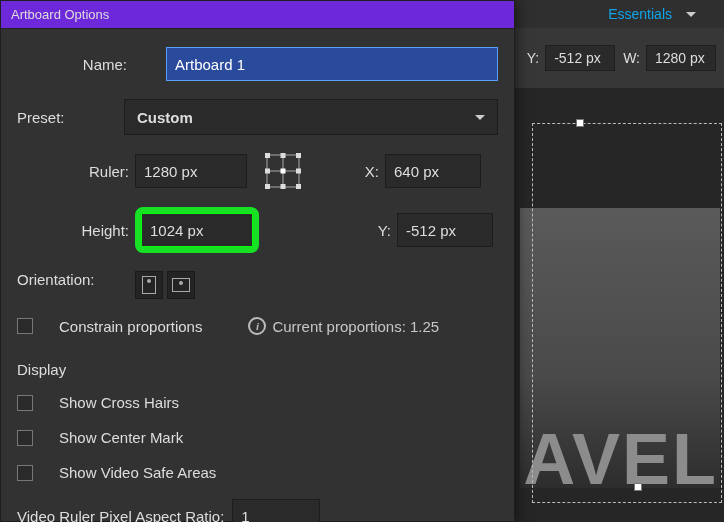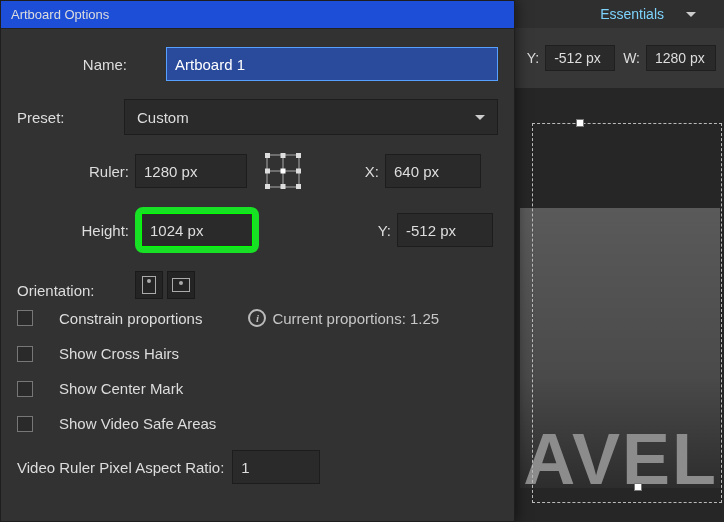--- a/index.html
+++ b/index.html
@@ -1,61 +1,61 @@
 <!DOCTYPE html>
 <html><head>
 <meta charset="utf-8">
 <style>
   * { box-sizing: border-box; margin: 0; padding: 0; font-family: -apple-system, "Segoe UI", Arial, sans-serif; }
   body { width: 724px; height: 522px; background: #1a1a1a; overflow: hidden; position: relative; }
   
   .top-bar { position: absolute; top: 0; right: 0; width: 100%; height: 28px; background: #2f2f2f; display: flex; justify-content: flex-end; align-items: center; padding-right: 28px; z-index: 1; }
-  .top-bar .dropdown { color: #7dd3fc; font-size: 14px; display: flex; align-items: center; gap: 22px; cursor: pointer; }
+  .top-bar .dropdown { color: #0ea5e9; font-size: 14px; display: flex; align-items: center; gap: 14px; cursor: pointer; }
   .chevron-down { display: inline-block; width: 0; height: 0; border-left: 5px solid transparent; border-right: 5px solid transparent; border-top: 5px solid #ccc; }
 
   .props-bar { position: absolute; top: 28px; right: 0; width: 100%; height: 60px; background: #373737; display: flex; justify-content: flex-end; align-items: center; padding-right: 8px; gap: 8px; z-index: 1; }
   .prop-group { display: flex; align-items: center; gap: 6px; }
   .prop-label { color: #ddd; font-size: 14px; }
   .prop-value { background: #2a2a2a; color: #ddd; font-size: 14px; padding: 4px 8px; min-width: 70px; border: 1px solid #1f1f1f; }
 
   .canvas-area { position: absolute; top: 88px; left: 0; right: 0; bottom: 0; background: #262626; z-index: 0; }
   .artboard-bg { position: absolute; top: 120px; left: 520px; width: 200px; height: 280px; background: linear-gradient(180deg, #5a5a5a 0%, #4a4a4a 60%, #2d2d2d 100%); }
   .canvas-text { position: absolute; bottom: 22px; right: 6px; font-size: 72px; font-weight: 700; letter-spacing: 2px; color: #8c8c8c; font-family: Arial, sans-serif; }
   .sel-border { position: absolute; border: 1px dashed #bbb; }
   .sel-handle { position: absolute; width: 8px; height: 8px; background: #fff; border: 1px solid #777; }
 
   .dialog { position: absolute; top: 0; left: 0; width: 515px; height: 522px; background: #323232; border: 1px solid #1e1e1e; z-index: 10; box-shadow: 2px 0 12px rgba(0,0,0,0.5); }
-  .dialog-title { height: 28px; background: #1d4ed8; border-bottom: 1px solid #222; color: #ddd; font-size: 13px; display: flex; align-items: center; padding-left: 10px; }
+  .dialog-title { height: 28px; background: #6d28d9; border-bottom: 1px solid #222; color: #ddd; font-size: 13px; display: flex; align-items: center; padding-left: 10px; }
   .dialog-body { padding: 18px 16px 0 16px; color: #ddd; font-size: 15px; }
 
   .row { display: flex; align-items: center; margin-bottom: 18px; gap: 39px; }
   .label-right { text-align: right; }
 
   .name-label { width: 110px; }
   .name-input { flex: 1; height: 32px; }
   .text-input { background: #2a2a2a; border: 1px solid #1d1d1d; color: #ddd; font-size: 15px; padding: 16px 8px; outline: none; }
   .text-input.selected-text { background: #2a4a9c; color: #fff; border: 1px solid #56a0ff; }
 
   .preset-label { width: 68px; }
-  .select { flex: 1; height: 36px; background: #2a2a2a; border: 1px solid #1d1d1d; display: flex; align-items: center; justify-content: space-between; padding: 0 12px; cursor: pointer; }
+  .select { flex: 1; height: 36px; background: #2a2a2a; border: 1px solid #1d1d1d; display: flex; align-items: center; justify-content: space-between; padding: 0 12px; cursor: pointer; font-weight: bold; }
   .select .chev { }
 
   .dim-block { margin: 6px 0 8px 0; }
   .dim-row { display: flex; align-items: center; margin-bottom: 18px; }
   .dim-label { width: 118px; text-align: right; padding-right: 6px; }
   .dim-input { width: 112px; height: 34px; }
   .xy-label { width: 36px; text-align: right; padding-right: 6px; margin-left: 48px; }
   .xy-input { width: 96px; height: 18px; }
   .height-highlight { border: 6px solid #18e024; border-radius: 8px; padding: 0; display: inline-block; }
   .height-highlight .dim-input { border: 1px solid #0f0; }
 
   .refgrid { width: 36px; height: 36px; margin-left: 18px; position: relative; }
   .refgrid svg { width: 36px; height: 36px; }
 
-  .orient-row { display: flex; align-items: flex-end; margin-bottom: 10px; }
+  .orient-row { display: flex; align-items: flex-start; margin-bottom: 18px; }
   .orient-label { width: 118px; }
   .orient-btn { width: 28px; height: 28px; border: 1px solid #1a1a1a; background: #242424; margin-right: 4px; display: flex; align-items: center; justify-content: center; cursor: pointer; }
   .orient-btn .ic { width: 14px; height: 18px; border: 1px solid #aaa; position: relative; }
   .orient-btn .ic::after { content: ""; position: absolute; top: 2px; left: 50%; transform: translateX(-50%); width: 4px; height: 4px; background: #aaa; border-radius: 50%; }
   .orient-btn.landscape .ic { width: 18px; height: 14px; }
 
   .check-row { display: flex; align-items: center; margin-bottom: 18px; gap: 26px; }
   .checkbox { width: 16px; height: 16px; border: 1px solid #777; background: #2a2a2a; cursor: pointer; }
   .hint { display: flex; align-items: center; gap: 6px; margin-left: 20px; color: #c7c7c7; }
   .info-icon { width: 18px; height: 18px; border: 2px solid #bbb; border-radius: 50%; display: inline-flex; align-items: center; justify-content: center; font-style: italic; font-weight: bold; font-size: 11px; color: #bbb; font-family: serif; }
@@ -160,20 +160,21 @@
 
     <div class="check-row">
       <div class="checkbox"></div>
       <span>Constrain proportions</span>
       <div class="hint">
         <span class="info-icon">i</span>
         <span>Current proportions: 1.25</span>
       </div>
     </div>
 
+    <div class="section-title">Display</div>
 
     <div class="check-row">
       <div class="checkbox"></div>
       <span>Show Cross Hairs</span>
     </div>
     <div class="check-row">
       <div class="checkbox"></div>
       <span>Show Center Mark</span>
     </div>
     <div class="check-row">

